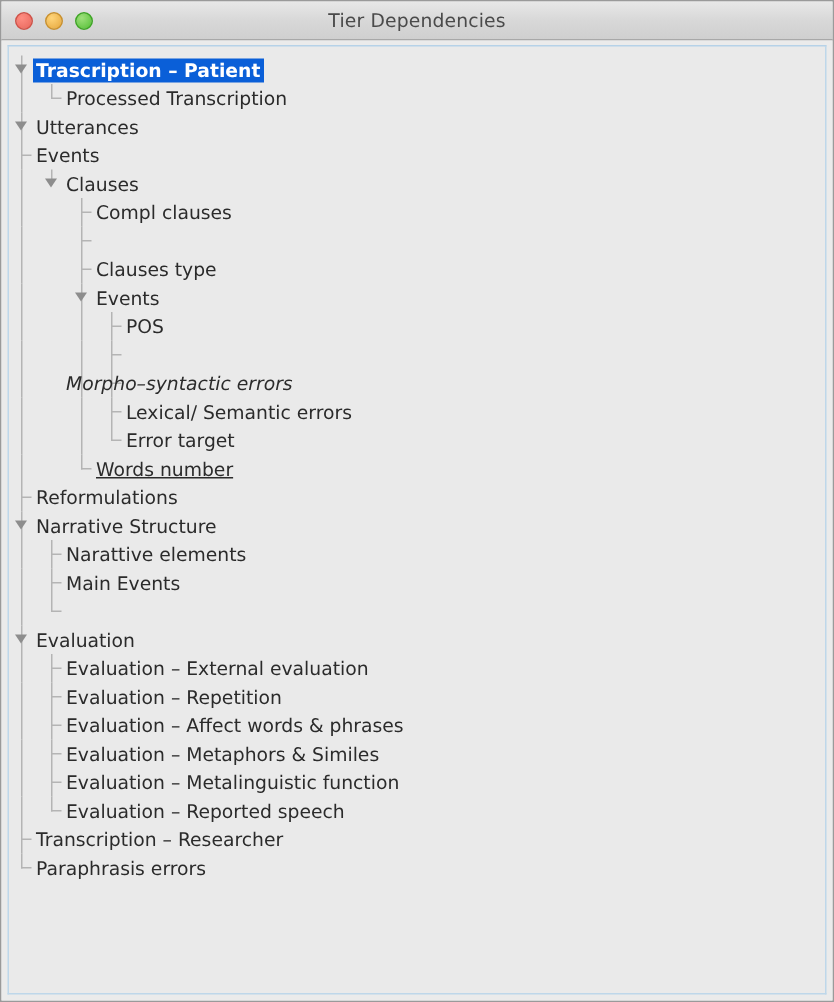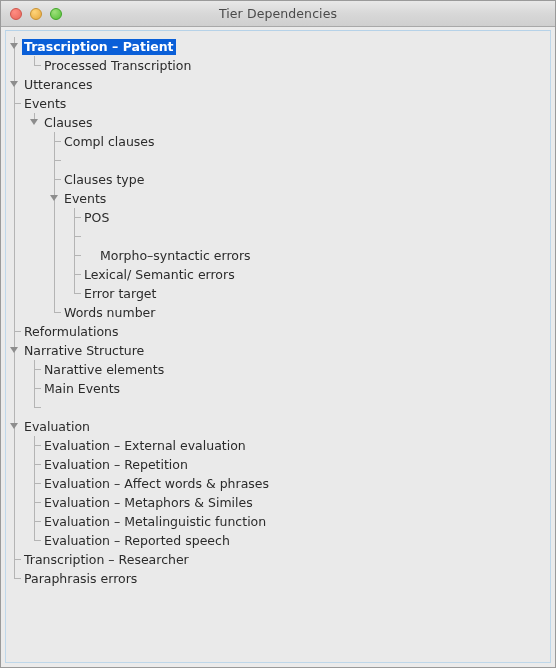--- a/index.html
+++ b/index.html
@@ -173,41 +173,41 @@
             <span class="vline" style="left: 8px;"></span>
             <span class="vline" style="left: 48px;"></span>
             <span class="vline" style="left: 68px;"></span>
             <span class="hstub" style="left: 68px; width: 7px;"></span>
           </div>
           <div class="row">
             <span class="vline" style="left: 8px;"></span>
             <span class="vline" style="left: 48px;"></span>
             <span class="vline" style="left: 68px;"></span>
             <span class="hstub" style="left: 68px; width: 7px;"></span>
-            <span class="label" style="margin-left: 92px;">Morpho–syntactic errors</span>
+            <span class="label" style="margin-left: 36px; font-style: italic;">Morpho–syntactic errors</span>
           </div>
           <div class="row">
             <span class="vline" style="left: 8px;"></span>
             <span class="vline" style="left: 48px;"></span>
             <span class="vline" style="left: 68px;"></span>
             <span class="hstub" style="left: 68px; width: 7px;"></span>
             <span class="label" style="margin-left: 76px;">Lexical/ Semantic errors</span>
           </div>
           <div class="row">
             <span class="vline" style="left: 8px;"></span>
             <span class="vline" style="left: 48px;"></span>
             <span class="vline half" style="left: 68px;"></span>
             <span class="hstub" style="left: 68px; width: 7px;"></span>
             <span class="label" style="margin-left: 76px;">Error target</span>
           </div>
           <div class="row">
             <span class="vline" style="left: 8px;"></span>
             <span class="vline half" style="left: 48px;"></span>
             <span class="hstub" style="left: 48px; width: 7px;"></span>
-            <span class="label" style="margin-left: 56px;">Words number</span>
+            <span class="label" style="margin-left: 56px; text-decoration: underline;">Words number</span>
           </div>
           <div class="row">
             <span class="vline" style="left: 8px;"></span>
             <span class="hstub" style="left: 8px; width: 7px;"></span>
             <span class="label" style="margin-left: 16px;">Reformulations</span>
           </div>
           <div class="row">
             <span class="vline" style="left: 8px;"></span>
             <span class="tri" style="left: 3.5px;"></span>
             <span class="label" style="margin-left: 16px;">Narrative Structure</span>

